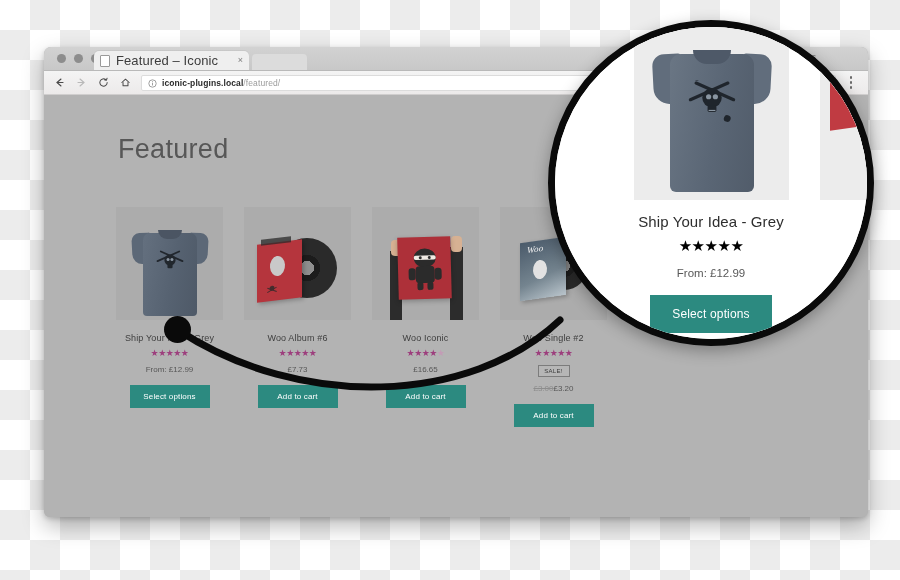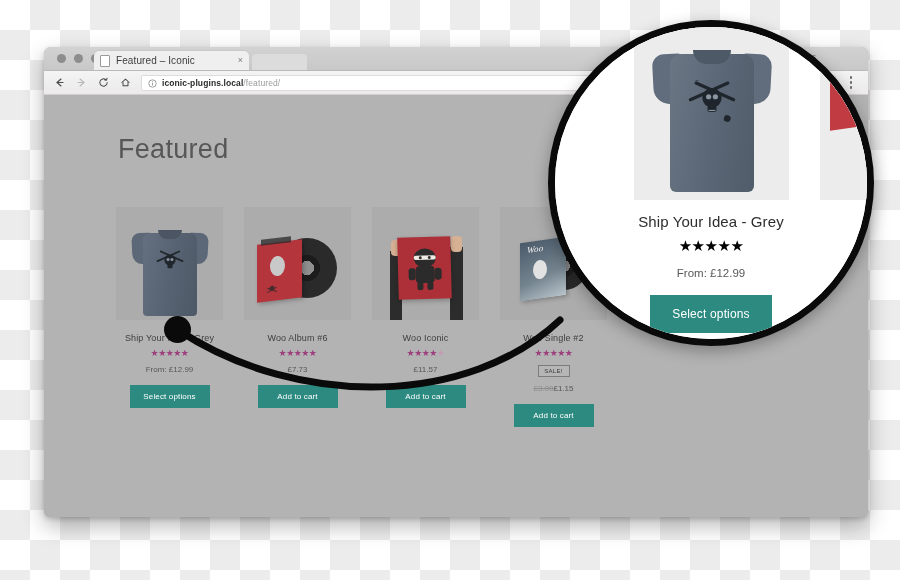--- a/index.html
+++ b/index.html
@@ -32,21 +32,21 @@
     position:absolute;left:50px;top:4px;width:155px;height:19px;
     background:#efefef;border-radius:5px 5px 0 0;
     box-shadow:0 -1px 0 rgba(0,0,0,.04);
     display:flex;align-items:center;padding:0 6px;box-sizing:border-box;
   }
   .tab-favicon{
     width:8px;height:10px;border:1px solid #9a9a9a;border-radius:1px;
     background:#fff;margin-right:6px;flex:none;position:relative;
   }
   .tab-title{
-    font-size:10px;color:#3d3d3d;white-space:nowrap;overflow:hidden;
+    font-size:13px;color:#3d3d3d;white-space:nowrap;overflow:hidden;
     text-overflow:ellipsis;flex:1;letter-spacing:.1px;
   }
   .tab-close{font-size:9px;color:#7d7d7d;line-height:1;margin-left:4px;}
   .tab-ghost{
     position:absolute;left:208px;top:7px;width:55px;height:16px;
     background:#dcdcdc;border-radius:4px 4px 0 0;
   }
   .user-chip{
     position:absolute;right:52px;top:5px;font-size:8.5px;color:#6f6f6f;
   }
@@ -394,37 +394,37 @@
                 <g fill="#2b2b2b">
                     <circle cx="14.5" cy="12.6" r="1.5"></circle>
                     <circle cx="23.5" cy="12.6" r="1.5"></circle>
                   </g>
               </svg>
             </div>
           </div>
         </div>
         <div class="p-title">Woo Iconic</div>
         <div class="stars"><span class="on">★★★★</span><span class="off">★</span></div>
-        <div class="price"><span>£11.57</span></div>
+        <div class="price"><span>£16.65</span></div>
         <button class="btn">Add to cart</button>
       </div>
 
       <div class="card">
         <div class="thumb">
           <div class="single">
             <div class="disc2"></div>
               <div class="sleeve2"></div>
             <div class="woo">Woo</div>
             <div class="hole2"></div>
           </div>
         </div>
         <div class="p-title">Woo Single #2</div>
         <div class="stars"><span class="on">★★★★</span><span class="half">★</span></div>
         <div class="sale">SALE!</div>
-        <div class="price"><span class="old">£3.00</span><span>£1.15</span></div>
+        <div class="price"><span class="old">£3.00</span><span>£3.20</span></div>
         <button class="btn">Add to cart</button>
       </div>
 
     </div>
   </div>
 </div>
 
 <svg class="pointer-svg">
   <path d="M178 330 C 300 410, 470 405, 560 320" fill="none" stroke="#0a0a0a" stroke-width="7" stroke-linecap="round"></path>
 </svg>

